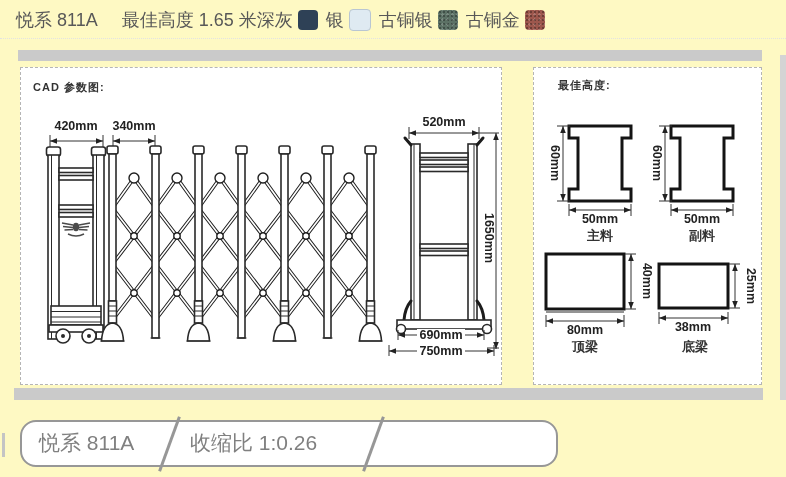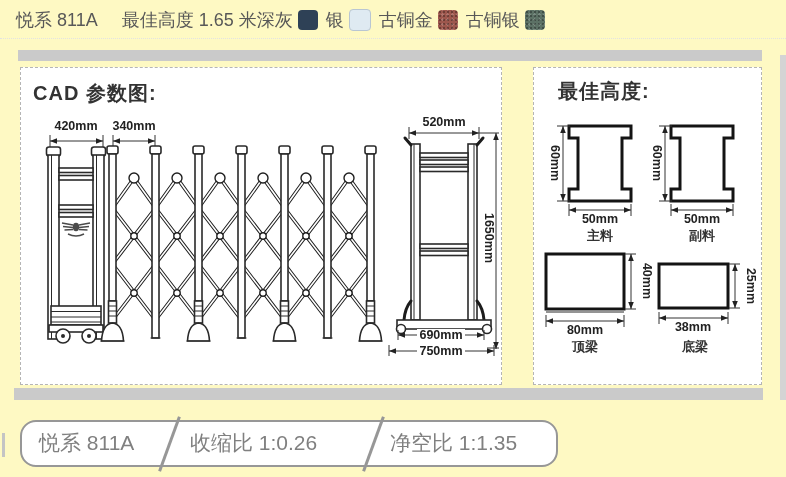--- a/index.html
+++ b/index.html
@@ -26,21 +26,21 @@
   .band{position:absolute;background:#cacaca;}
   .band.top{left:18px;top:50px;width:744px;height:11px;}
   .band.bottom{left:14px;top:388px;width:749px;height:12px;}
   .edge-sliver{position:absolute;left:780px;top:55px;width:6px;height:345px;background:#d4d4d4;}
   .left-artifact{position:absolute;left:2px;top:433px;width:3px;height:24px;background:#c4c4c4;}
 
   
   .panel{position:absolute;border:1.5px dashed #b5b5b5;background:#fff;box-sizing:border-box;}
   .panel.cad{left:20px;top:67px;width:482px;height:318px;}
   .panel.mat{left:533px;top:67px;width:229px;height:318px;}
-  .panel-heading{position:absolute;font-size:20px;font-weight:bold;color:#333;letter-spacing:1px;}
+  .panel-heading{position:absolute;font-size:11px;font-weight:bold;color:#333;letter-spacing:1px;}
   .panel.cad .panel-heading{left:12px;top:12px;}
   .panel.mat .panel-heading{left:24px;top:10px;}
   .panel svg{position:absolute;left:0;top:0;}
 
   
   .dim{stroke:#333;stroke-width:1;fill:none;}
   .dimarrow{fill:#222;stroke:none;}
   .dimtext{font-size:12.5px;font-weight:bold;fill:#222;text-anchor:middle;
            font-family:"Liberation Sans","DejaVu Sans",sans-serif;}
   .mattext{font-size:13px;font-weight:bold;fill:#333;text-anchor:middle;
@@ -79,26 +79,26 @@
     <span class="height">最佳高度 1.65 米</span>
     <span class="swgroup">
       <span class="swlabel">深灰</span>
       <span class="swatch" style="background-color: rgb(46, 65, 86);"></span>
     </span>
     <span class="swgroup">
       <span class="swlabel">银</span>
       <span class="swatch silver" style="background-color: rgb(223, 234, 242);"></span>
     </span>
     <span class="swgroup">
+      <span class="swlabel">古铜银</span>
+      <span class="swatch speckle" style="background-color: rgb(92, 113, 101);"></span>
+    </span>
+    <span class="swgroup">
       <span class="swlabel">古铜金</span>
       <span class="swatch speckle" style="background-color: rgb(157, 87, 77);"></span>
-    </span>
-    <span class="swgroup">
-      <span class="swlabel">古铜银</span>
-      <span class="swatch speckle" style="background-color: rgb(92, 113, 101);"></span>
     </span>
   </div>
 
   <div class="hdr-rule"></div>
   <div class="band top"></div>
   <div class="band bottom"></div>
   <div class="edge-sliver"></div>
   <div class="left-artifact"></div>
 
   <div class="panel cad">
@@ -345,16 +345,15 @@
         <text class="mattext" x="161" y="283">底梁</text>
       </g>
     </svg>
   </div>
 
   <div class="ratio-bar">
     <span class="rtext rt-model">悦系 811A</span>
     <span class="rslash s1"></span>
     <span class="rtext rt-shrink">收缩比 1:0.26</span>
     <span class="rslash s2"></span>
-    <span class="rtext rt-clear">净空比 1:1.35</span>
   </div>
 
 </div>
 
 </body></html>

